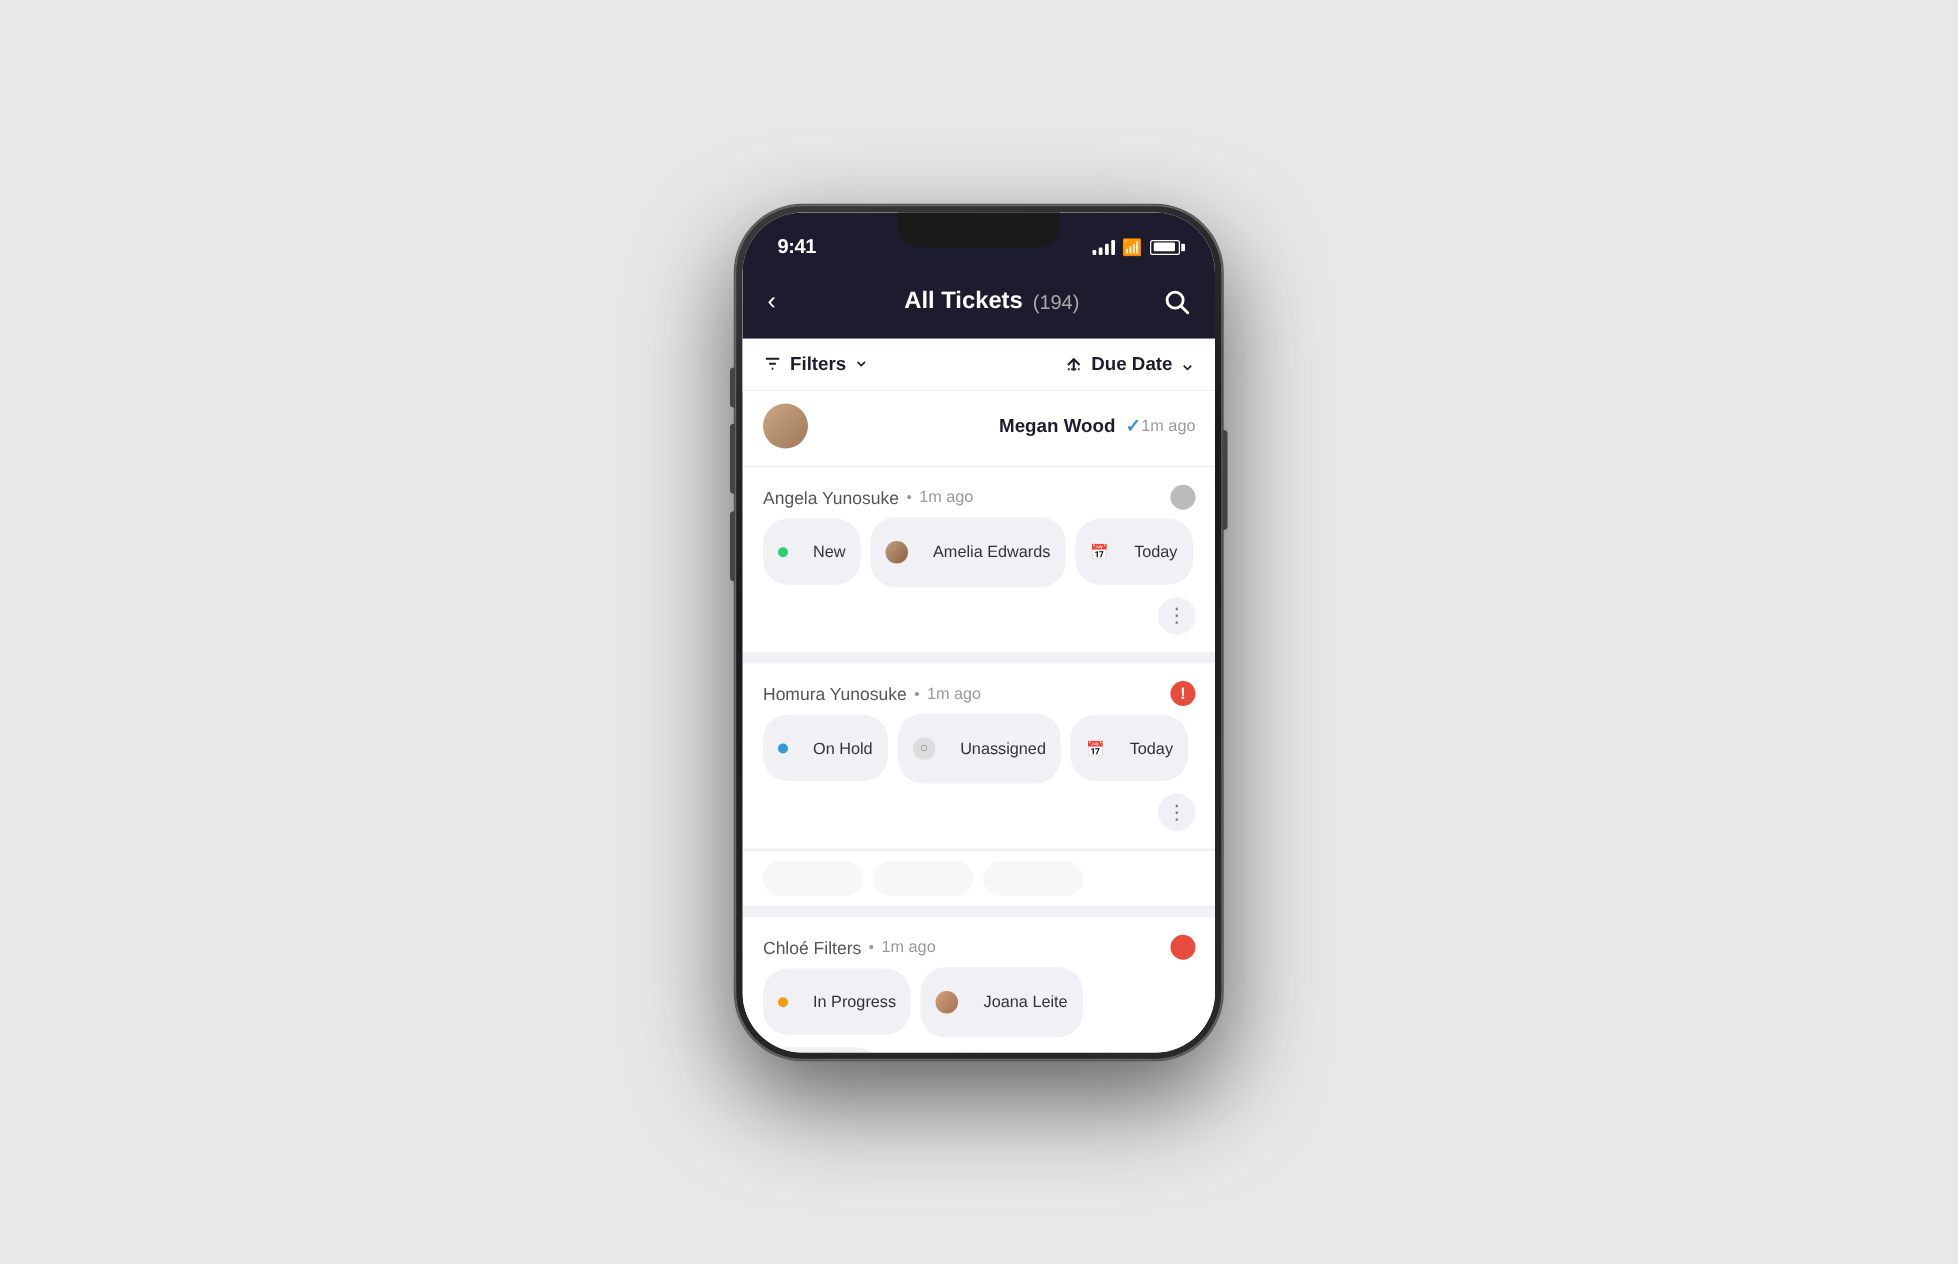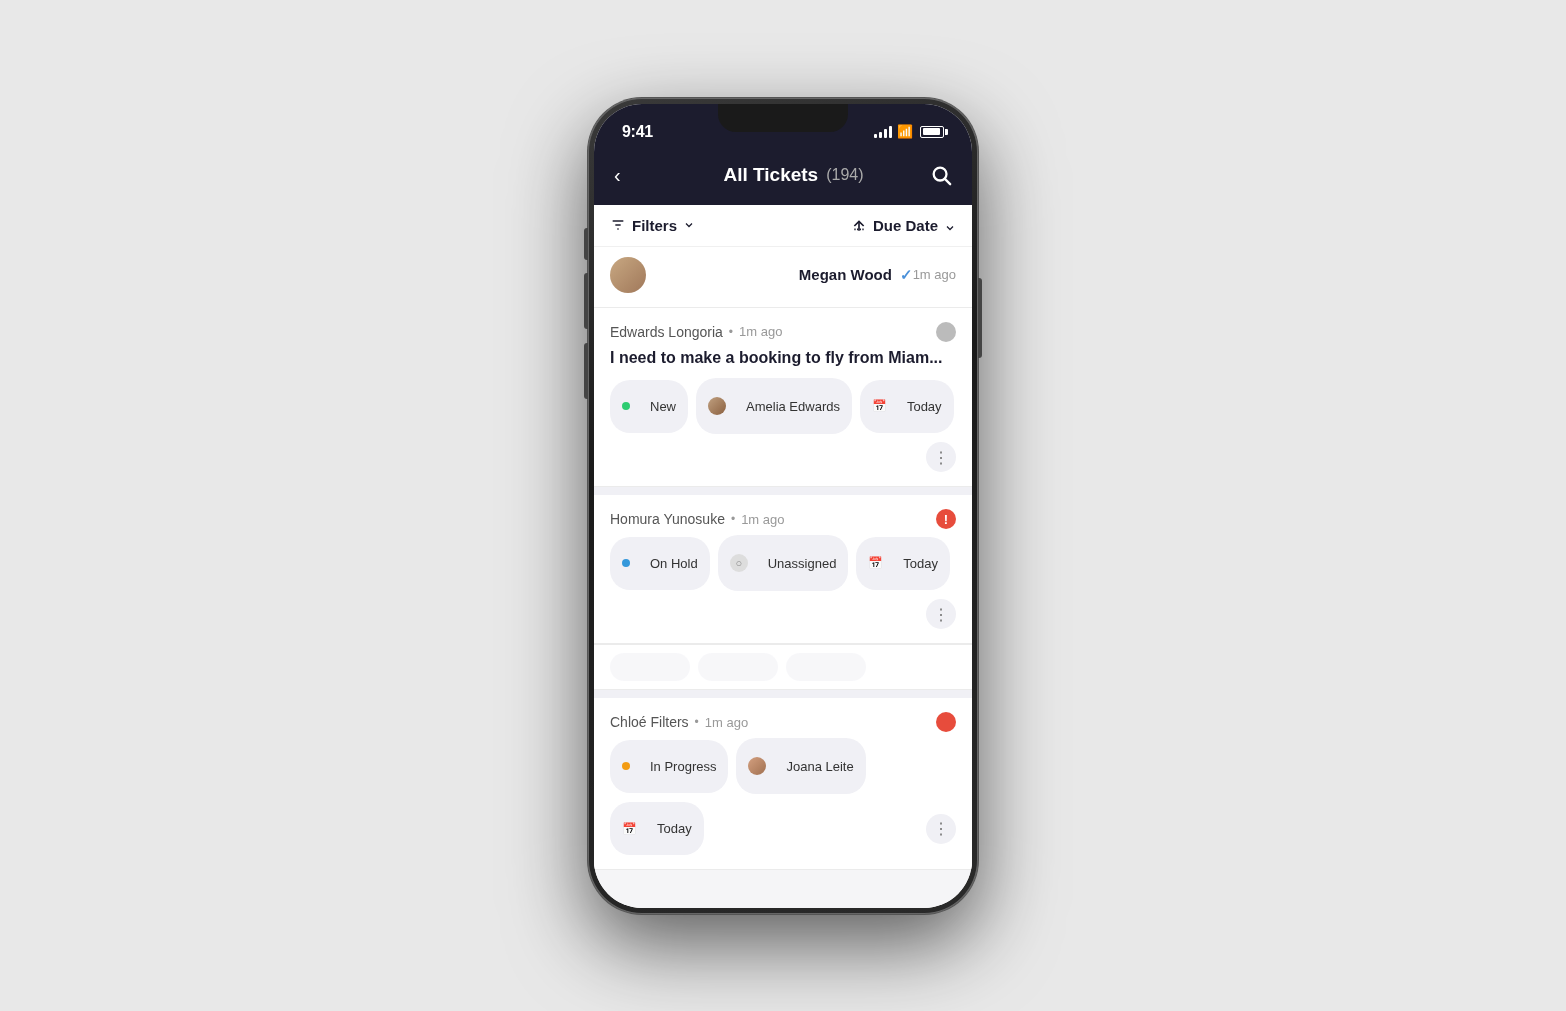--- a/index.html
+++ b/index.html
@@ -7,21 +7,21 @@
       background: #e8e8e8;
       display: flex;
       justify-content: center;
       align-items: center;
       min-height: 100vh;
       font-family: -apple-system, BlinkMacSystemFont, 'Segoe UI', sans-serif;
     }
 
     .phone-outer {
       width: 390px;
-      height: 816px;
+      height: 684px;
       background: linear-gradient(160deg, #3a3a3a 0%, #1a1a1a 40%, #2a2a2a 100%);
       border-radius: 54px;
       padding: 6px;
       box-shadow:
         0 0 0 1px #555,
         0 30px 80px rgba(0,0,0,0.6),
         inset 0 0 0 1px #666;
       position: relative;
     }
 
@@ -135,21 +135,21 @@
       font-size: 20px;
       color: #fff;
       cursor: pointer;
       width: 36px;
       display: flex;
       align-items: center;
     }
 
     .header-title-wrap {
       display: flex;
-      align-items: center;
+      align-items: flex-end;
       gap: 8px;
       margin-left: 21px;
     }
 
     .header-title {
       font-size: 19px;
       font-weight: 700;
       color: #fff;
     }
 
@@ -533,27 +533,26 @@
             <span>Megan Wood</span>
             <span class="verified">✓</span>
           </span>
           <span class="ticket-partial-time">1m ago</span>
         </div>
       </div>
 
       <div class="ticket-card">
         <div class="ticket-meta">
           <div class="ticket-meta-left">
-            <span class="ticket-submitter">Edwards Longoria</span>
+            <span class="ticket-submitter">Angela Yunosuke</span>
             <span class="ticket-dot">•</span>
             <span class="ticket-time">1m ago</span>
           </div>
           <div class="ticket-priority-indicator priority-normal"></div>
         </div>
-        <div class="ticket-title">I need to make a booking to fly from Miam...</div>
         <div class="ticket-tags">
           <div class="tag">
             <div class="tag-dot dot-new"></div>
             <span>New</span>
           </div>
           <div class="tag">
             <div class="tag-avatar"></div>
             <span>Amelia Edwards</span>
           </div>
           <div class="tag">

